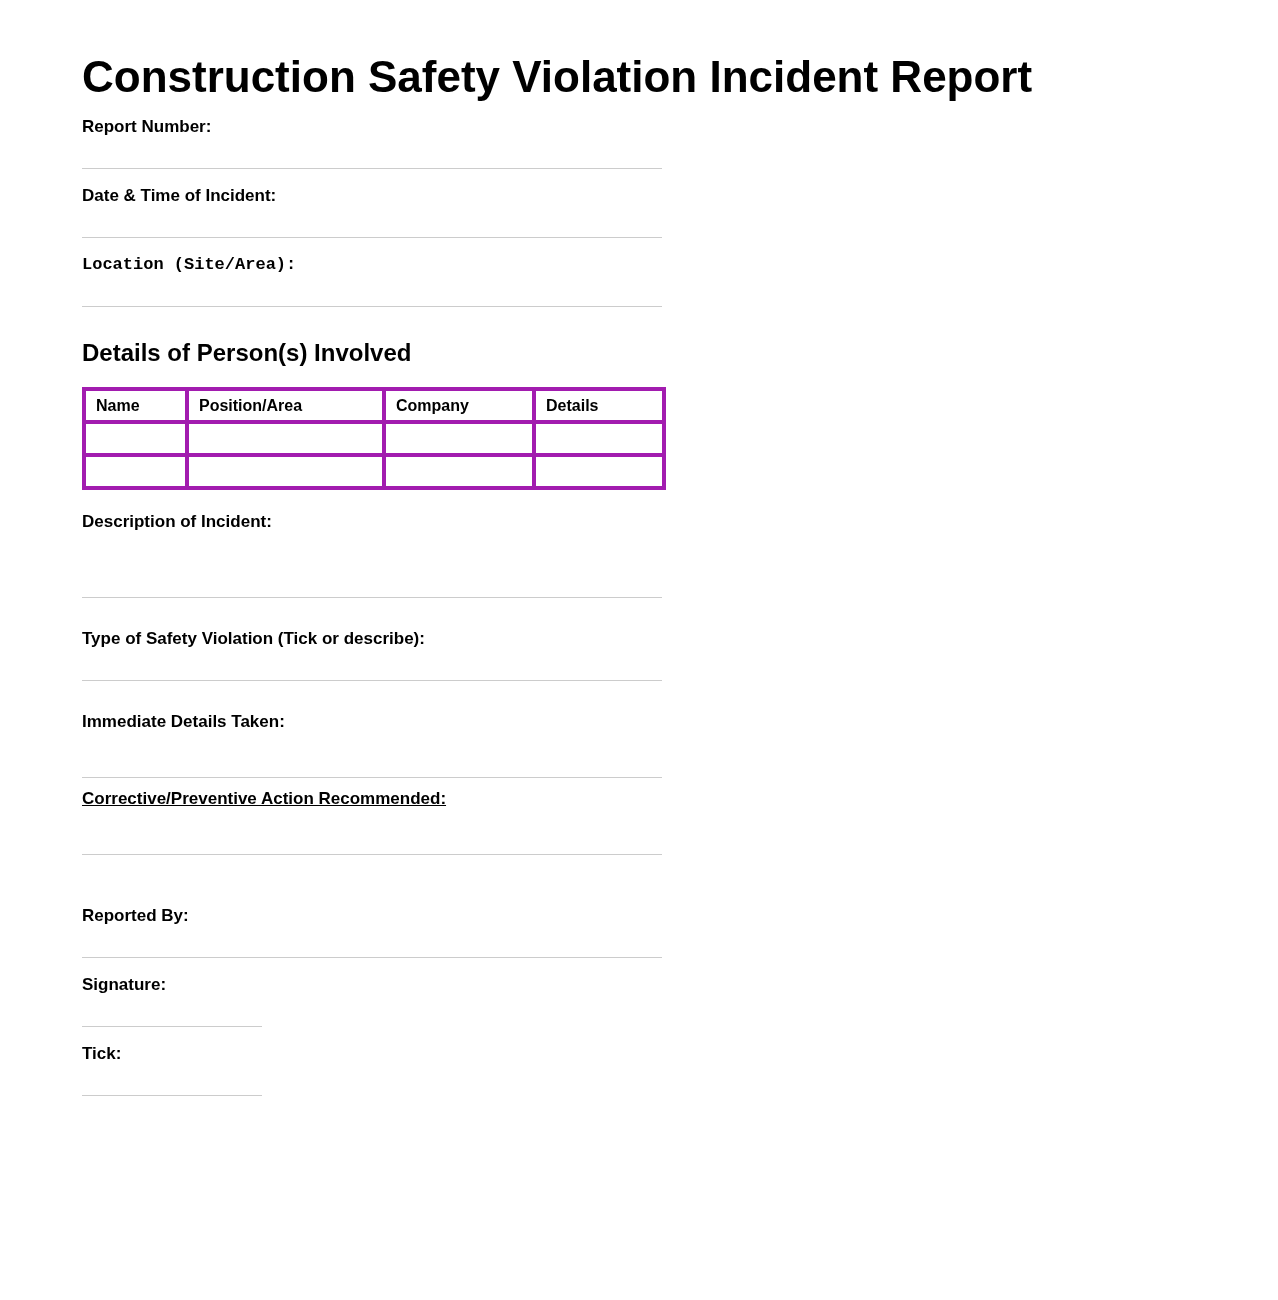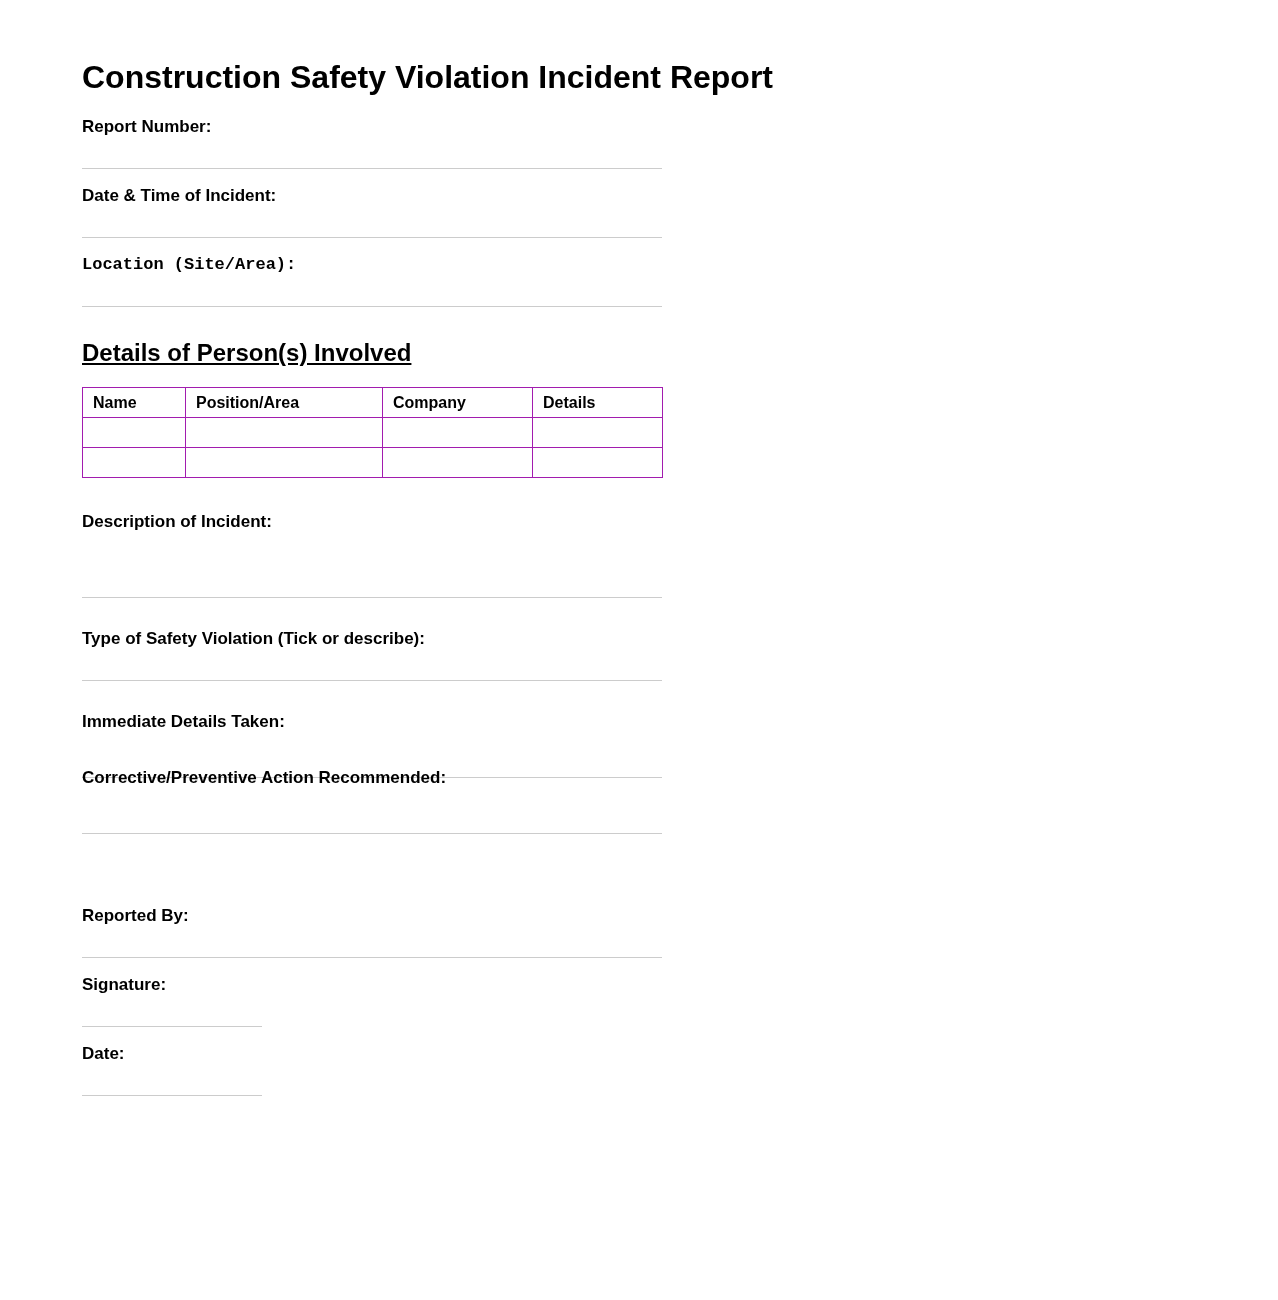--- a/index.html
+++ b/index.html
@@ -18,21 +18,21 @@
       position: absolute;
       left: 82px;
       top: 0;
       width: 580px;
     }
     .title {
       position: absolute;
       left: 0;
       top: 58px;
       margin: 0;
-      font-size: 32px;
+      font-size: 44px;
       font-weight: bold;
       white-space: nowrap;
       line-height: 38px;
     }
     .field {
       position: absolute;
       left: 0;
       width: 580px;
     }
     .field.short { width: 180px; }
@@ -52,32 +52,31 @@
     }
     .section-heading {
       position: absolute;
       left: 0;
       top: 338px;
       margin: 0;
       font-size: 24px;
       font-weight: bold;
       line-height: 30px;
       white-space: nowrap;
-      text-decoration: underline;
     }
     table.persons {
       position: absolute;
       left: 0;
       top: 387px;
       width: 580px;
       border-collapse: collapse;
       table-layout: fixed;
     }
     table.persons th, table.persons td {
-      border: 1px solid #a21caf;
+      border: 4px solid #a21caf;
       height: 29px;
       padding: 0 10px;
       text-align: left;
       font-size: 16px;
       font-weight: bold;
     }
     table.persons td { font-weight: normal; }
   </style>
 </head>
 <body>
@@ -148,37 +147,37 @@
     <span></span>
     <div class="field-line" style="top:51px;"></div>
   </div>
 
   <div class="field" style="top:712px;">
     <span class="field-label">Immediate Details Taken:</span>
     <span></span>
     <div class="field-line" style="top:65px;"></div>
   </div>
 
-  <div class="field" style="top:768px;">
+  <div class="field" style="top:789px;text-decoration:underline;">
     <span class="field-label">Corrective/Preventive Action Recommended:</span>
     <span></span>
     <div class="field-line" style="top:65px;"></div>
   </div>
 
   <div class="field" style="top:906px;">
     <span class="field-label">Reported By:</span>
     <span></span>
     <div class="field-line" style="top:51px;"></div>
   </div>
 
   <div class="field short" style="top:975px;">
     <span class="field-label">Signature:</span>
     <span></span>
     <div class="field-line" style="top:51px;"></div>
   </div>
 
   <div class="field short" style="top:1044px;">
-    <span class="field-label">Date:</span>
+    <span class="field-label">Tick:</span>
     <span></span>
     <div class="field-line" style="top:51px;"></div>
   </div>
 
 </div>
 
 </body></html>

